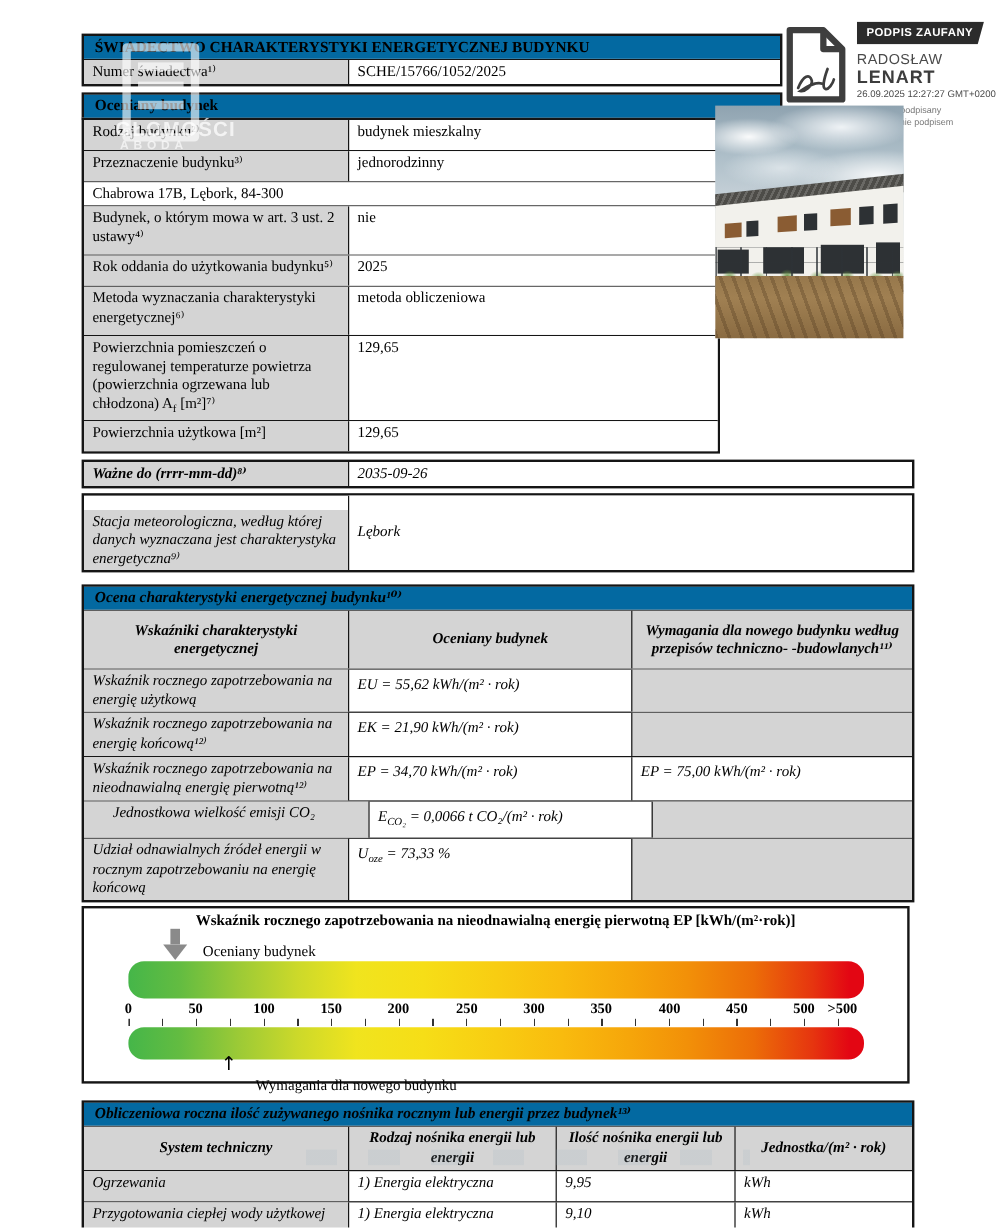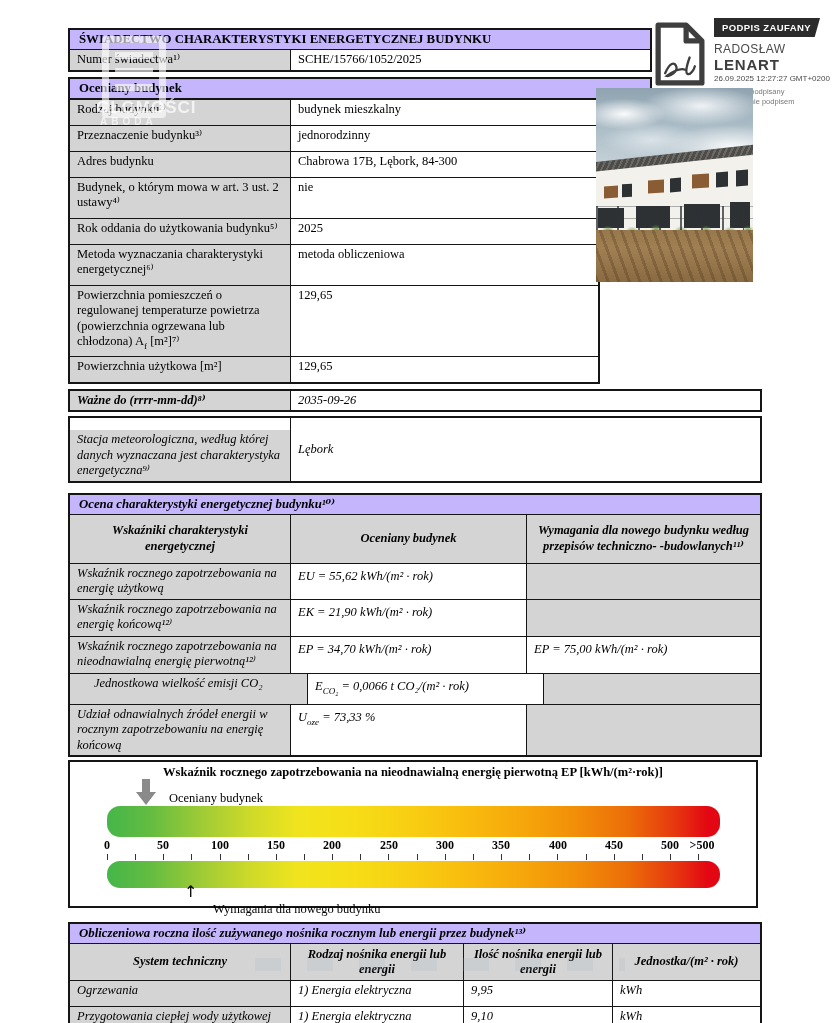--- a/index.html
+++ b/index.html
@@ -11,21 +11,21 @@
   .content{position:absolute;left:68px;top:28px;width:690px;}
   .tbl{border:2px solid #151515;background:#fff;}
   .tr{display:flex;align-items:stretch;}
   .tr + .tr{border-top:1px solid #151515;}
   .c{padding:2px 7px;font-size:12.5px;line-height:15.5px;}
   .c + .c{border-left:1px solid #151515;}
   .lab{width:206px;flex:0 0 206px;background:#d4d4d4;}
   .val{flex:1;background:#fff;}
   .gray{background:#d4d4d4;}
   .bold{font-weight:bold;}
-  .sect{background:#c4b5fd;font-weight:bold;padding:2px 9px;font-size:12.8px;line-height:15px;}
+  .sect{background:#0369a1;font-weight:bold;padding:2px 9px;font-size:12.8px;line-height:15px;}
   .center{display:flex;align-items:center;justify-content:center;text-align:center;}
   
   .w580{width:580px;}
   .w528{width:528px;}
   .w690{width:690px;font-style:italic;}
   .mt4{margin-top:4px;} .mt5{margin-top:5px;} .mt10{margin-top:10px;} .mt15{margin-top:14px;}
   
   .a1{width:206px;flex:0 0 206px;}
   .a2{width:221px;flex:0 0 221px;}
   .a3{flex:1;}
@@ -137,21 +137,20 @@
     <div class="tbl w528" style="margin-top:-2px;">
       <div class="tr">
           <div class="c lab mh21">Rodzaj budynku²⁾</div>
           <div class="c val">budynek mieszkalny</div>
         </div>
       <div class="tr">
           <div class="c lab mh21">Przeznaczenie budynku³⁾</div>
           <div class="c val">jednorodzinny</div>
         </div>
       <div class="tr">
-          <div class="c lab mh21">Adres budynku</div>
           <div class="c val">Chabrowa 17B, Lębork, 84-300</div>
         </div>
       <div class="tr">
           <div class="c lab mh36">Budynek, o którym mowa w art. 3 ust. 2 ustawy⁴⁾</div>
           <div class="c val">nie</div>
         </div>
       <div class="tr">
           <div class="c lab mh21">Rok oddania do użytkowania budynku⁵⁾</div>
           <div class="c val">2025</div>
         </div>

